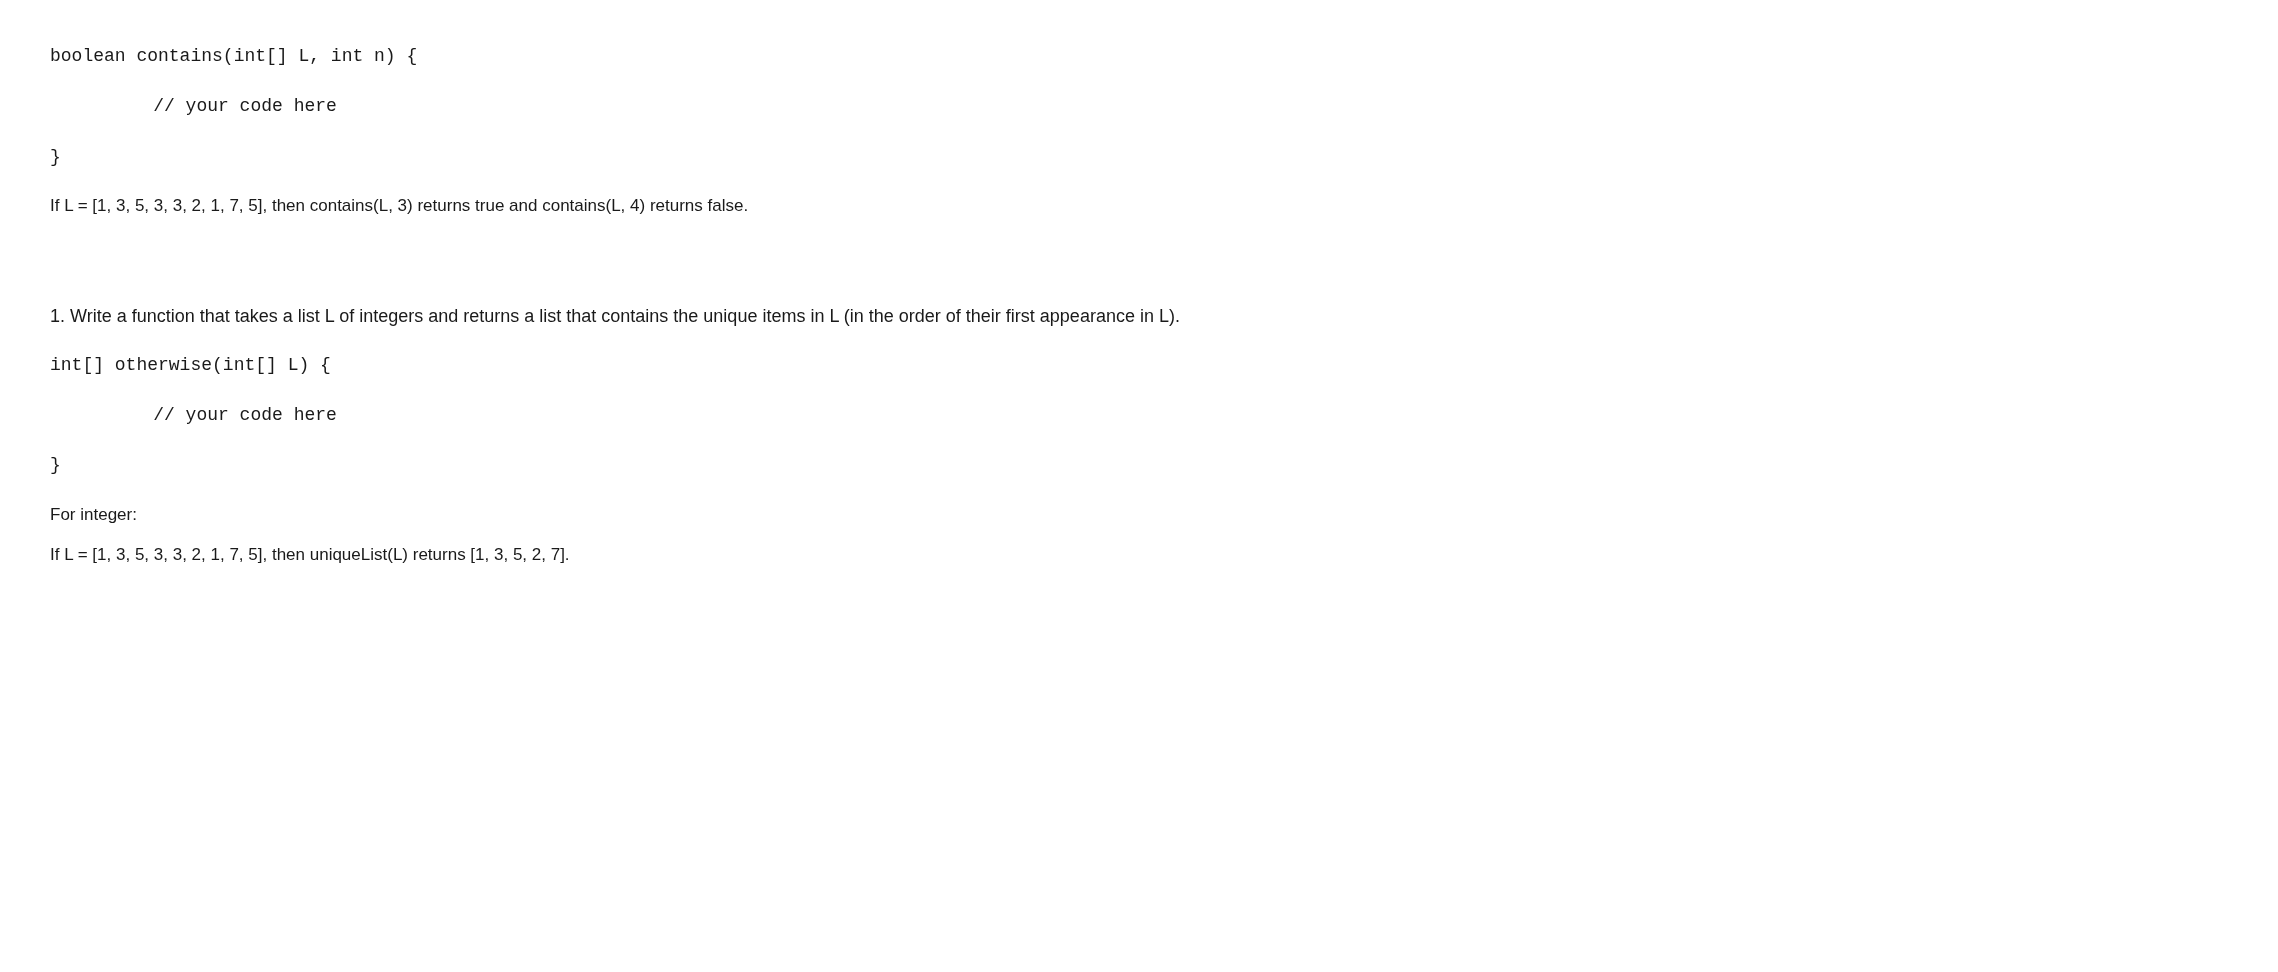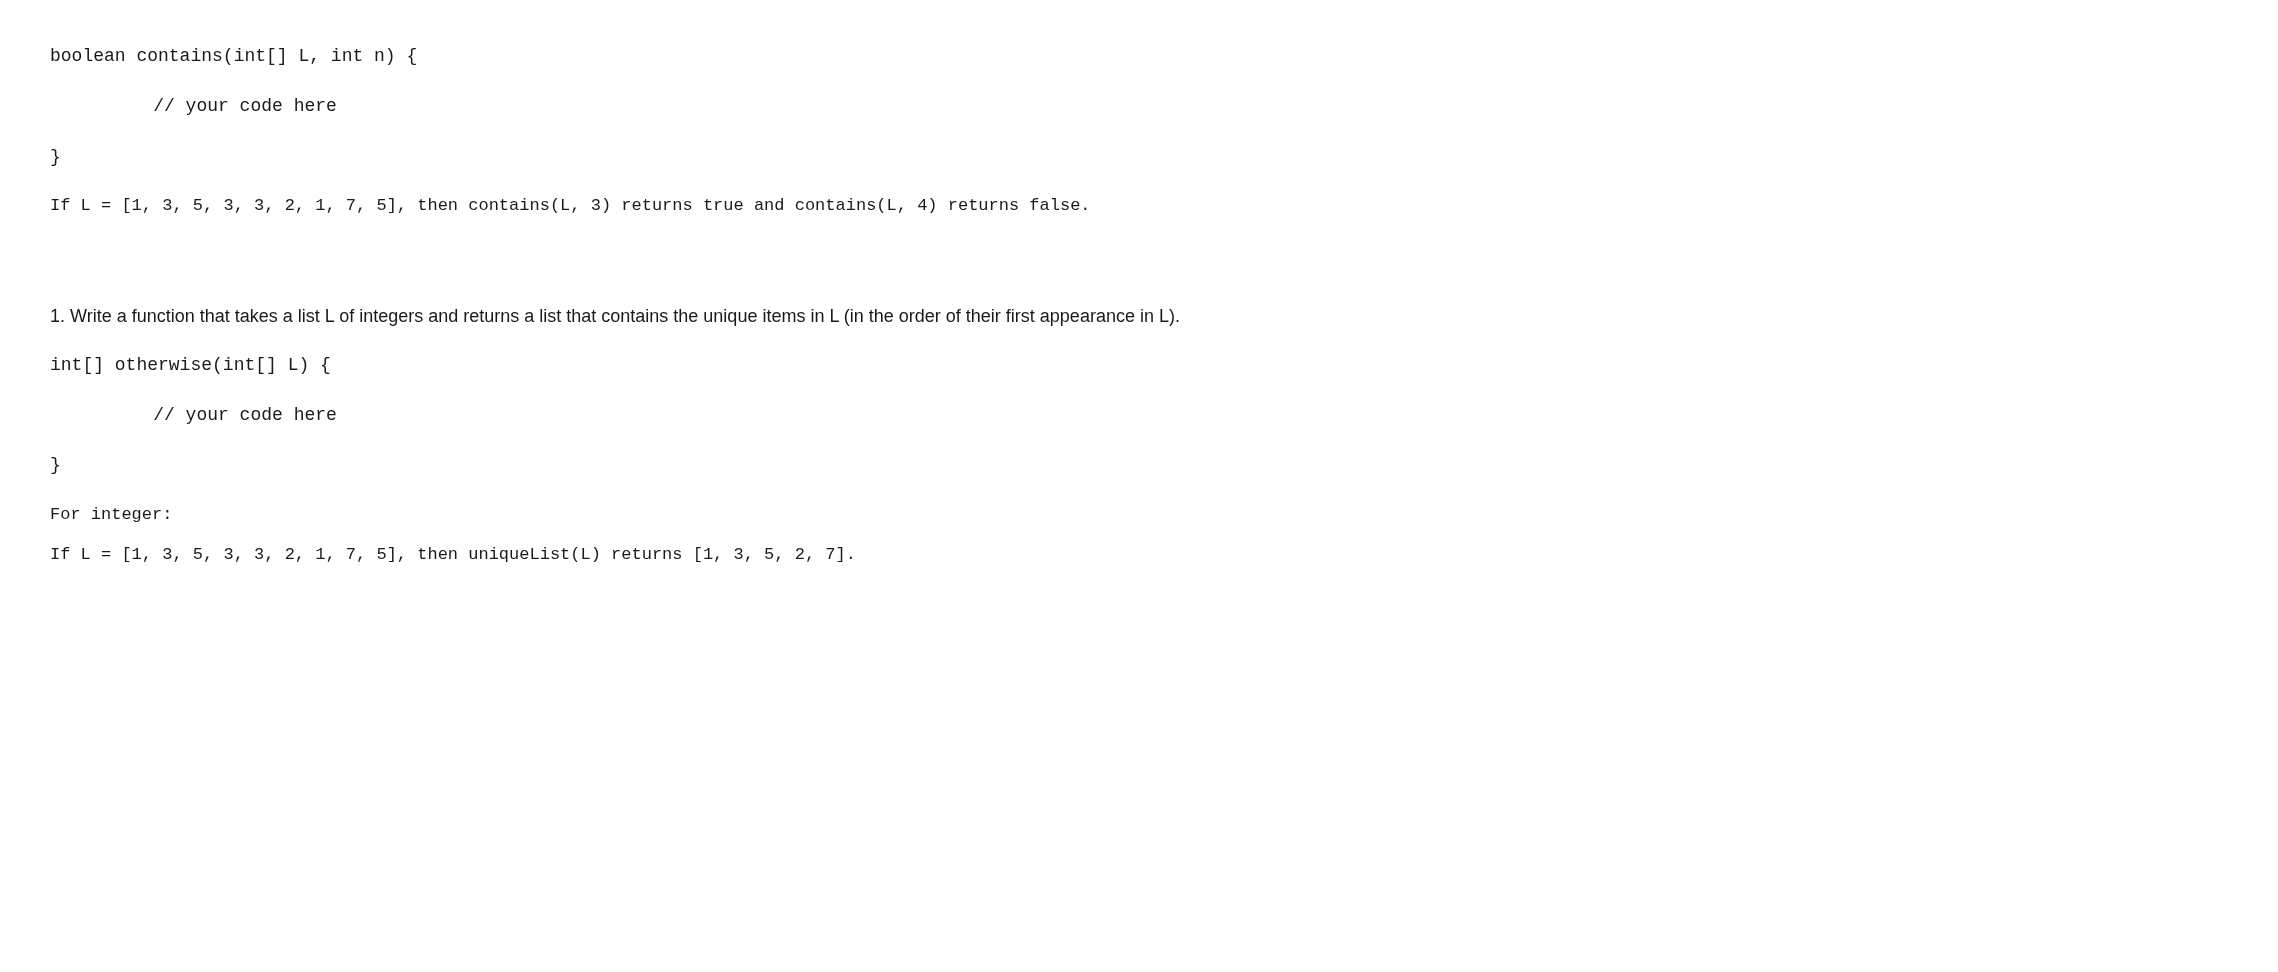--- a/index.html
+++ b/index.html
@@ -40,21 +40,21 @@
       line-height: 1.8;
       margin-bottom: 18px;
       white-space: pre;
     }
 
     .code-indent {
       padding-left: 60px;
     }
 
     .example-text {
-      font-family: Liberation Mono, monospace;
+      font-family: Liberation Sans, sans-serif;
       font-size: 17px;
       color: #1a1a1a;
       line-height: 1.8;
       margin-bottom: 10px;
     }
 
     .spacer {
       height: 30px;
     }
   </style>

